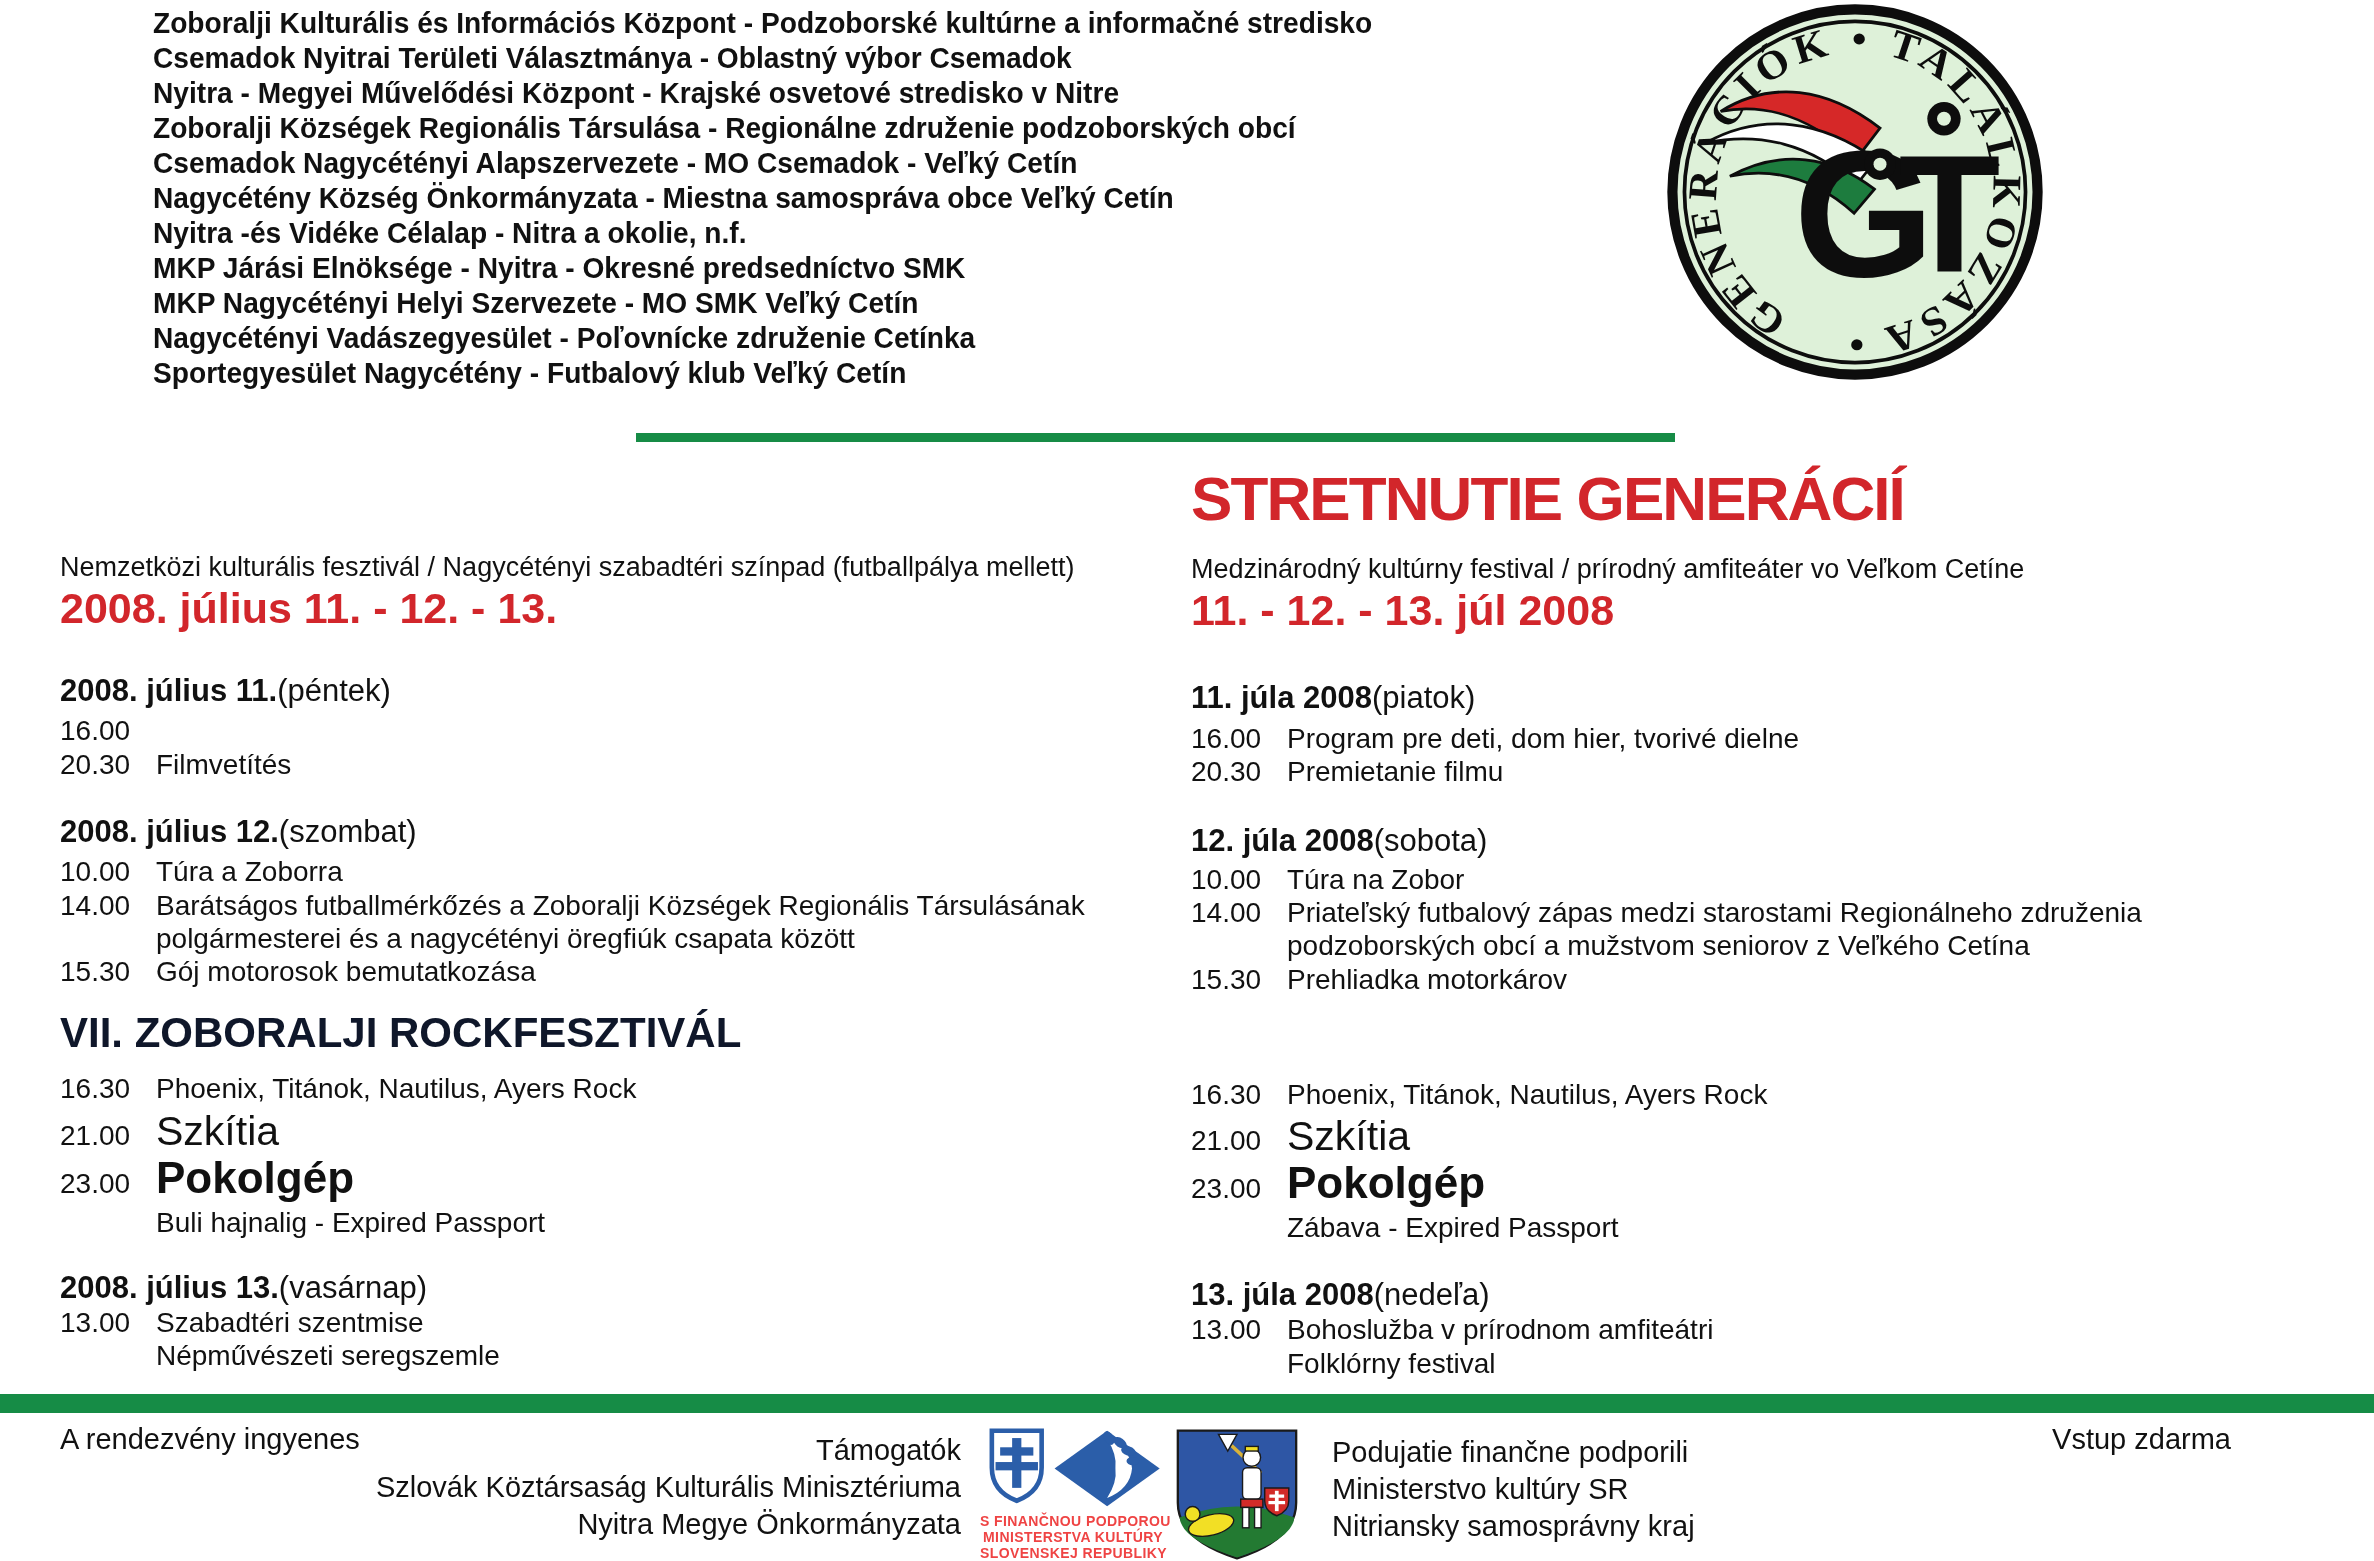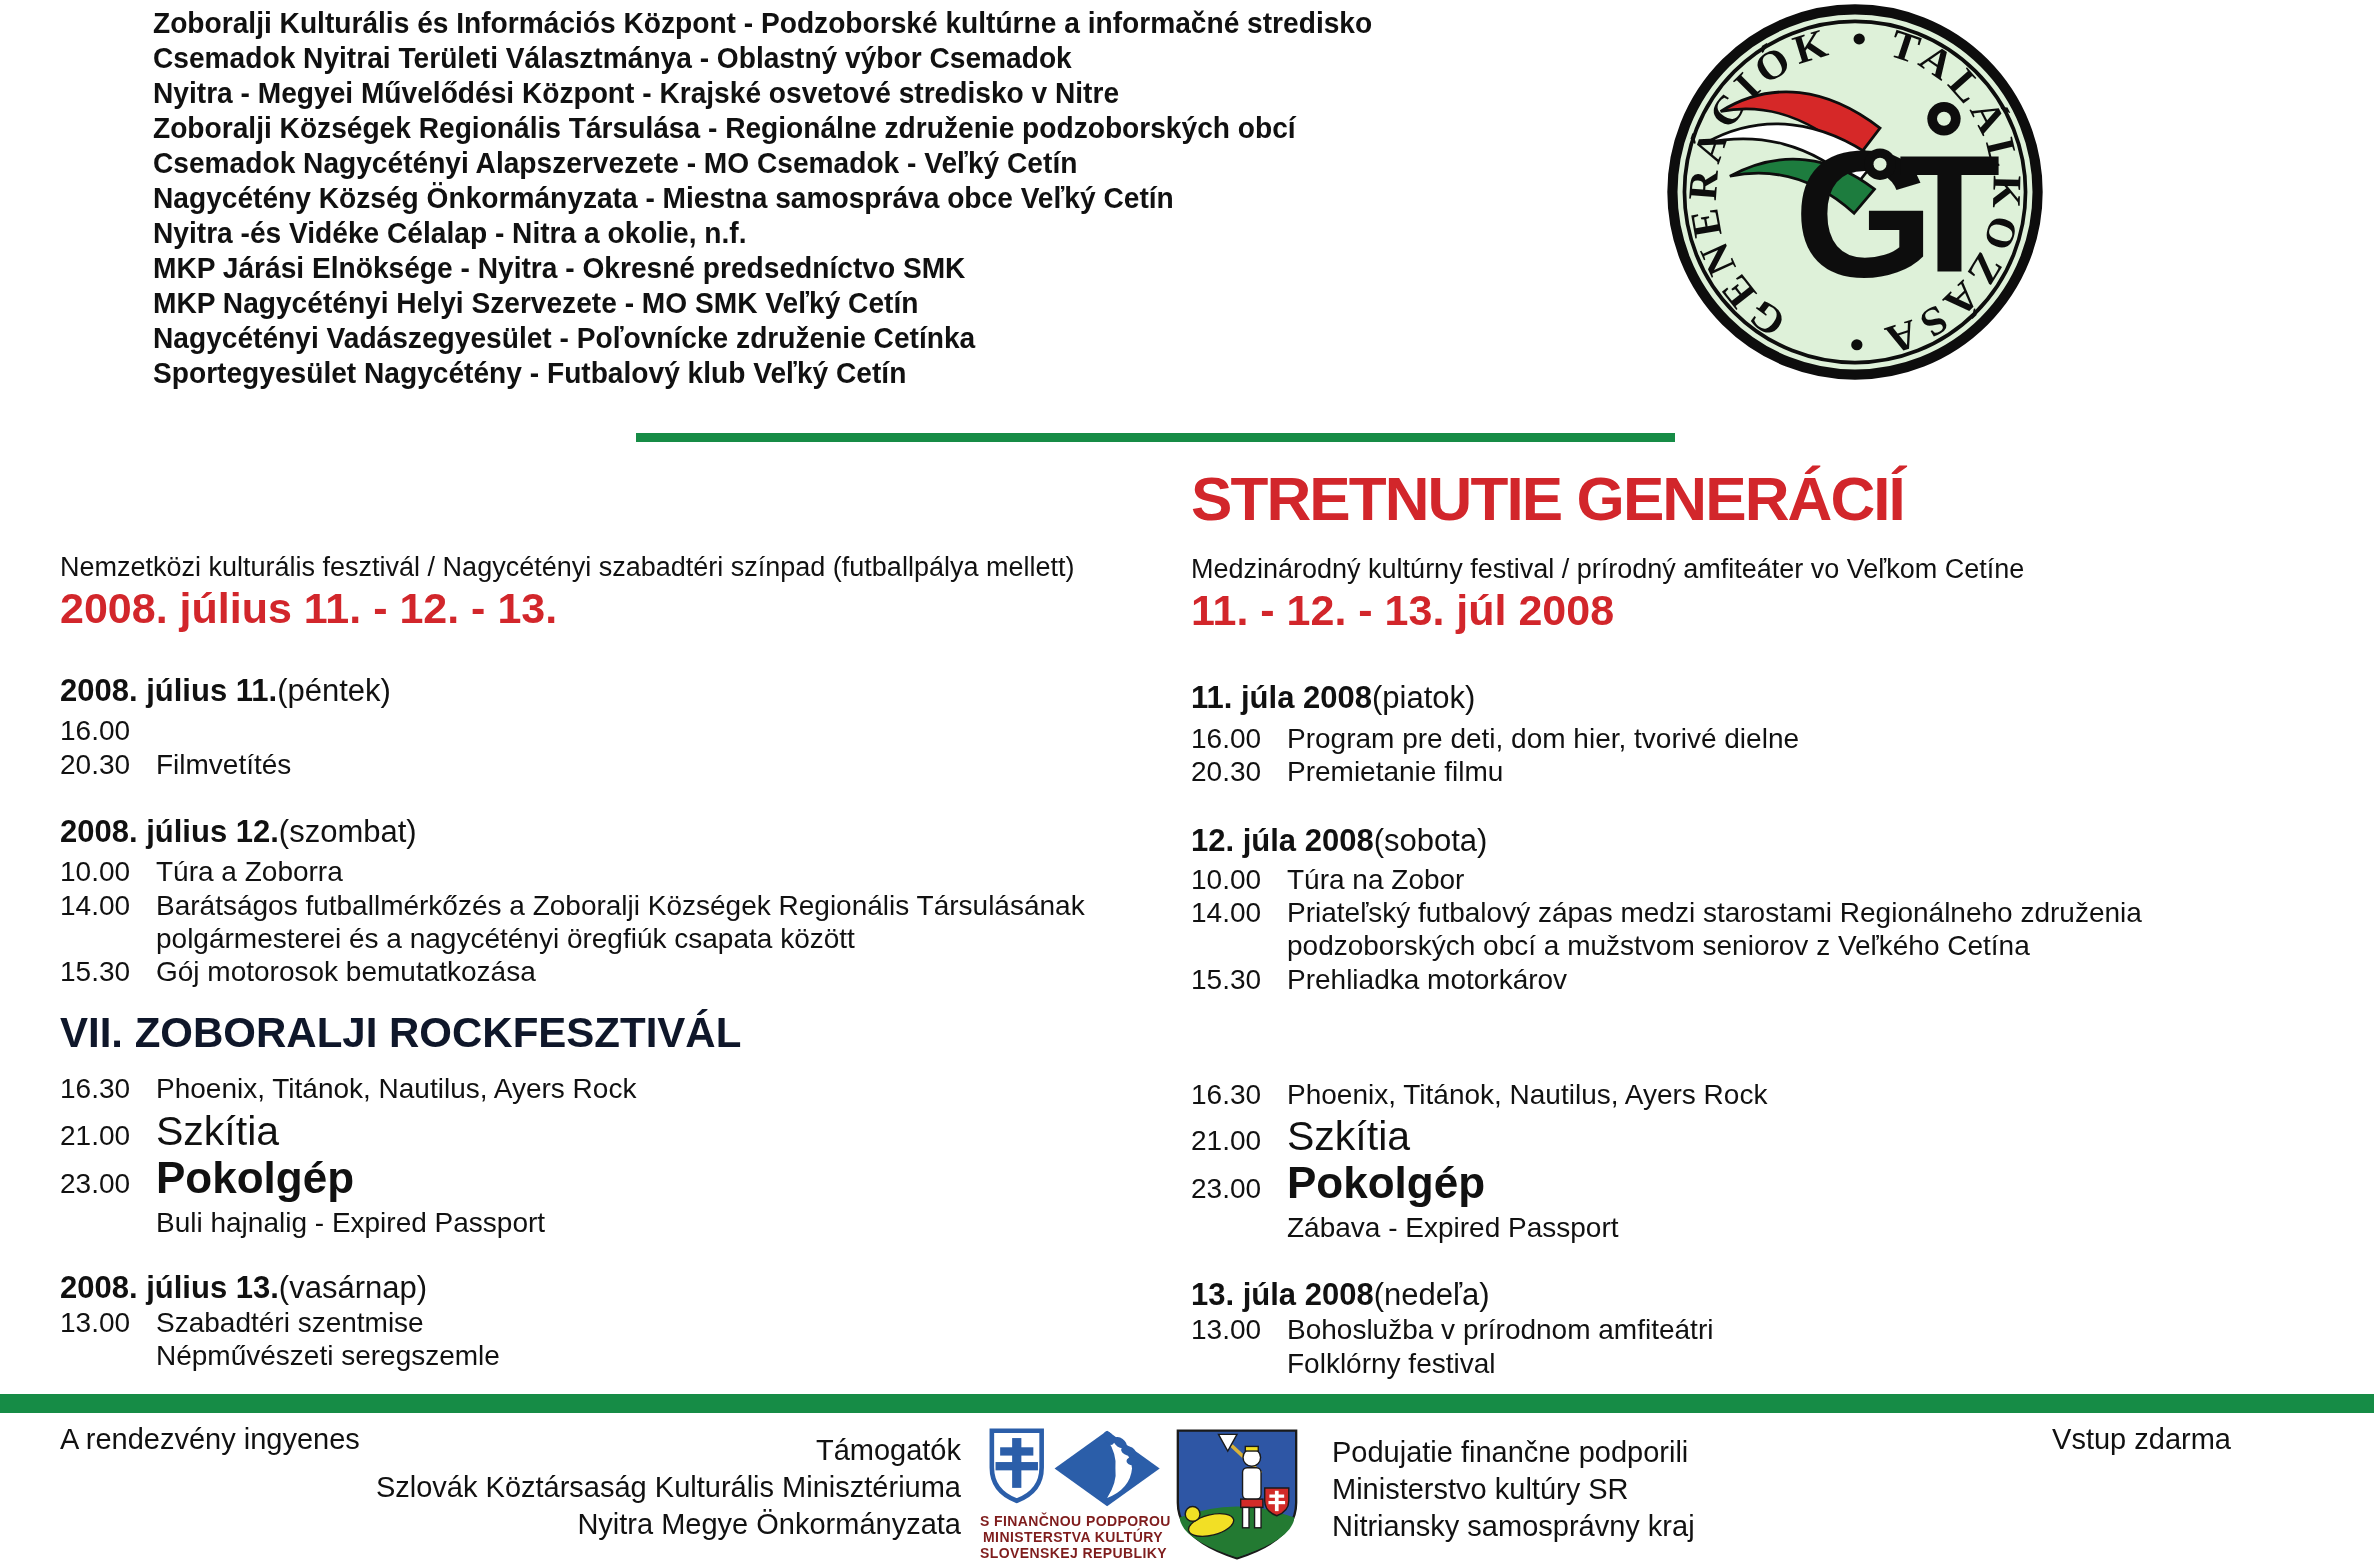--- a/index.html
+++ b/index.html
@@ -33,21 +33,21 @@
   .row .time{flex:0 0 96px;width:96px;}
   .row .desc{max-width:1002px;}
   .row.r .desc{max-width:1030px;}
   .row.big1 .desc{font-size:41px;line-height:46px;}
   .row.big2 .desc{font-size:44px;line-height:48px;font-weight:bold;}
   .rock-title{font-weight:bold;font-size:42px;line-height:48px;white-space:nowrap;}
 
   
   .foot-text{font-size:29px;line-height:37px;white-space:nowrap;}
   .right-align{text-align:right;}
-  .ministry-caption{font-size:14px;line-height:16px;font-weight:bold;color:#7f1d1d;
+  .ministry-caption{font-size:14px;line-height:16px;font-weight:bold;color:#ef4444;
                     text-align:center;letter-spacing:0.4px;white-space:nowrap;}
 </style>
 </head>
 <body>
 
 <div id="poster">
 
   <div class="abs org-list">
     <div class="org-line">Zoboralji Kulturális és Információs Központ - Podzoborské kultúrne a informačné stredisko</div>
     <div class="org-line">Csemadok Nyitrai Területi Választmánya - Oblastný výbor Csemadok</div>

